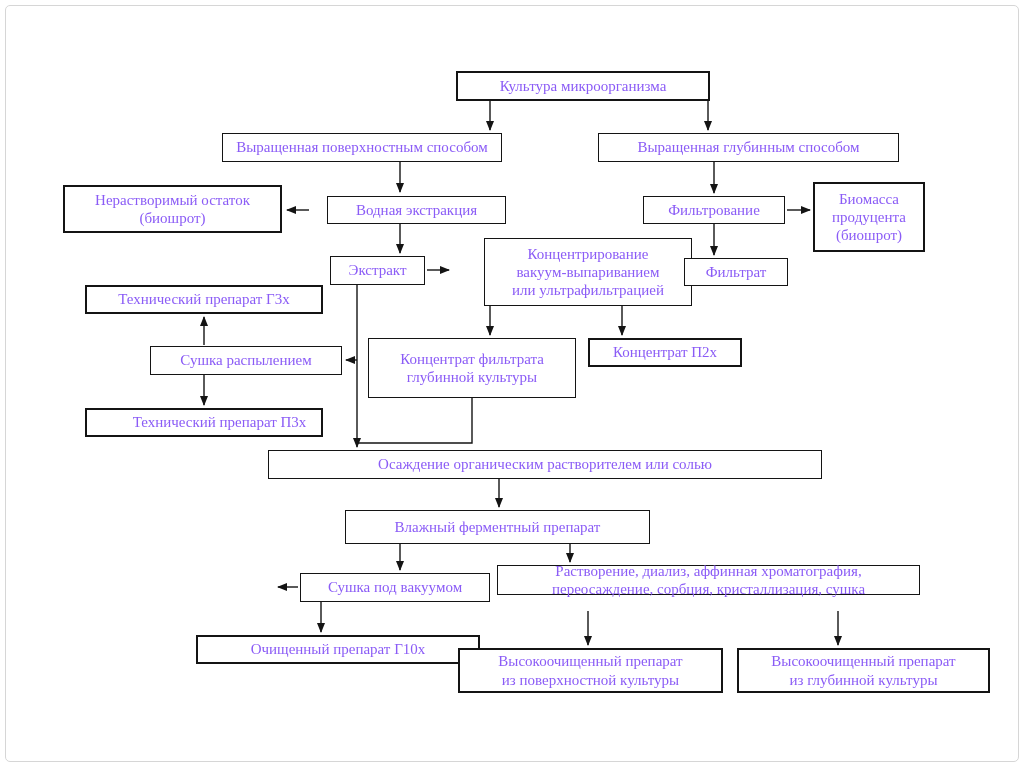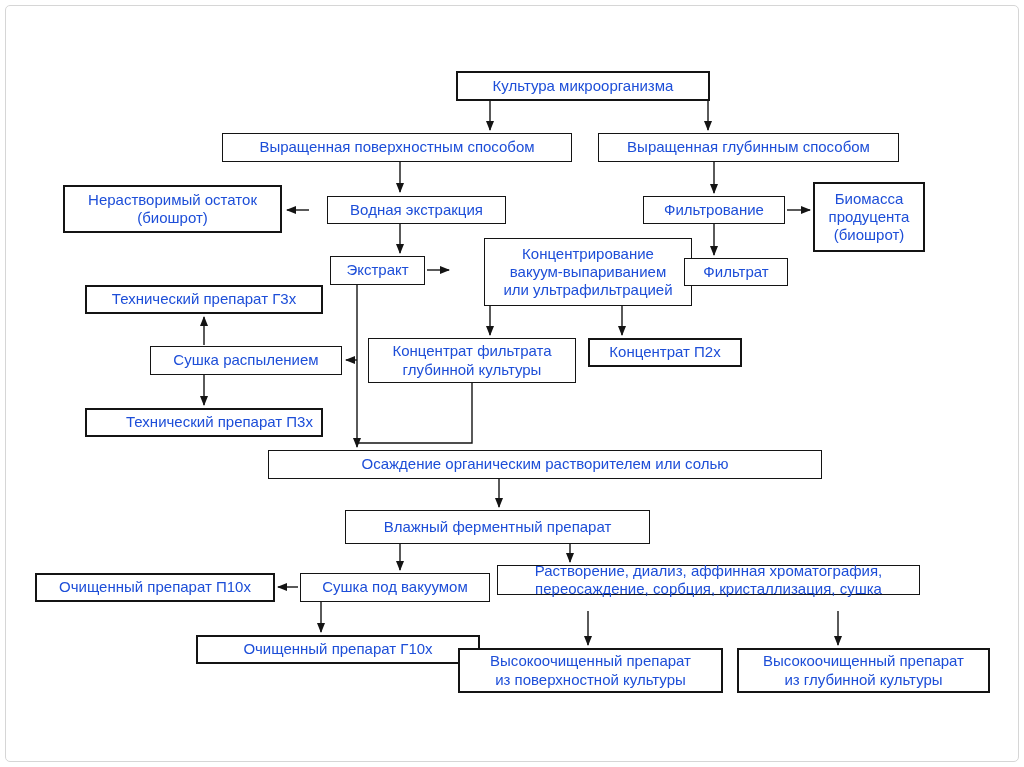--- a/index.html
+++ b/index.html
@@ -1,18 +1,18 @@
 <!DOCTYPE html>
 <html><head>
 <meta charset="utf-8">
 <style>
   html,body{margin:0;padding:0;background:#ffffff;}
   .stage{
     position:relative;width:1024px;height:767px;background:#fff;
-    font-family:Liberation Sans, sans-serif;color:#1d4ed8;overflow:hidden;
+    font-family:Liberation Serif, serif;color:#8b5cf6;overflow:hidden;
   }
   .frame{position:absolute;inset:5px;border:1px solid #d6d6d6;border-radius:5px;pointer-events:none;}
   svg.wires{position:absolute;left:0;top:0;width:1024px;height:767px;}
   svg.wires line, svg.wires polyline{stroke:#141414;stroke-width:1.4;fill:none;}
   .node{
     position:absolute;box-sizing:border-box;
     display:flex;align-items:center;justify-content:center;
     text-align:center;background:#fff;border:1.4px solid #141414;
     font-size:15px;line-height:1.22;white-space:pre-line;padding:2px 5px;
   }
@@ -52,49 +52,48 @@
     <line x1="400" y1="539" x2="400" y2="570" marker-end="url(#ah)"></line>
     <line x1="570" y1="539" x2="570" y2="562" marker-end="url(#ah)"></line>
     <line x1="298" y1="587" x2="278" y2="587" marker-end="url(#ah)"></line>
     <line x1="321" y1="602" x2="321" y2="632" marker-end="url(#ah)"></line>
     <line x1="588" y1="611" x2="588" y2="645" marker-end="url(#ah)"></line>
     <line x1="838" y1="611" x2="838" y2="645" marker-end="url(#ah)"></line>
   </svg>
 
   <div class="node semi" style="left:456px;top:71px;width:254px;height:30px;">Культура микроорганизма</div>
 
-  <div class="node" style="left:222px;top:133px;width:350px;height:29px;">Выращенная поверхностным способом</div>
+  <div class="node" style="left:222px;top:133px;width:280px;height:29px;">Выращенная поверхностным способом</div>
   <div class="node" style="left:598px;top:133px;width:301px;height:29px;">Выращенная глубинным способом</div>
 
   <div class="node bold" style="left:63px;top:185px;width:219px;height:48px;">Нерастворимый остаток
 (биошрот)</div>
   <div class="node" style="left:311px;top:196px;width:179px;height:28px;margin-left:16px;">Водная экстракция</div>
   <div class="node" style="left:643px;top:196px;width:142px;height:28px;">Фильтрование</div>
   <div class="node bold" style="left:813px;top:182px;width:112px;height:70px;">Биомасса
 продуцента
 (биошрот)</div>
 
   <div class="node" style="left:330px;top:256px;width:95px;height:29px;">Экстракт</div>
   <div class="node" style="left:452px;top:238px;width:208px;height:68px;margin-left:32px;">Концентрирование
 вакуум-выпариванием
 или ультрафильтрацией</div>
   <div class="node" style="left:684px;top:258px;width:104px;height:28px;">Фильтрат</div>
 
   <div class="node bold" style="left:85px;top:285px;width:238px;height:29px;">Технический препарат Г3х</div>
   <div class="node" style="left:150px;top:346px;width:192px;height:29px;">Сушка распылением</div>
   <div class="node bold" style="left:85px;top:408px;width:238px;height:29px;padding-left:36px;">Технический препарат П3х</div>
 
-  <div class="node" style="left:368px;top:338px;width:208px;height:45px;">Концентрат фильтрата
+  <div class="node" style="left:368px;top:338px;width:208px;height:60px;">Концентрат фильтрата
 глубинной культуры</div>
   <div class="node bold" style="left:588px;top:338px;width:154px;height:29px;">Концентрат П2х</div>
 
   <div class="node" style="left:268px;top:450px;width:554px;height:29px;">Осаждение органическим растворителем или солью</div>
   <div class="node" style="left:345px;top:510px;width:305px;height:34px;">Влажный ферментный препарат</div>
 
-  <div class="node bold" style="left:35px;top:573px;width:240px;height:29px;">Очищенный препарат П10х</div>
   <div class="node" style="left:300px;top:573px;width:190px;height:29px;">Сушка под вакуумом</div>
   <div class="node" style="left:497px;top:565px;width:423px;height:30px;">Растворение, диализ, аффинная хроматография,
 переосаждение, сорбция, кристаллизация, сушка</div>
 
   <div class="node bold" style="left:196px;top:635px;width:284px;height:29px;">Очищенный препарат Г10х</div>
   <div class="node bold" style="left:458px;top:648px;width:265px;height:45px;">Высокоочищенный препарат
 из поверхностной культуры</div>
   <div class="node bold" style="left:737px;top:648px;width:253px;height:45px;">Высокоочищенный препарат
 из глубинной культуры</div>
 

